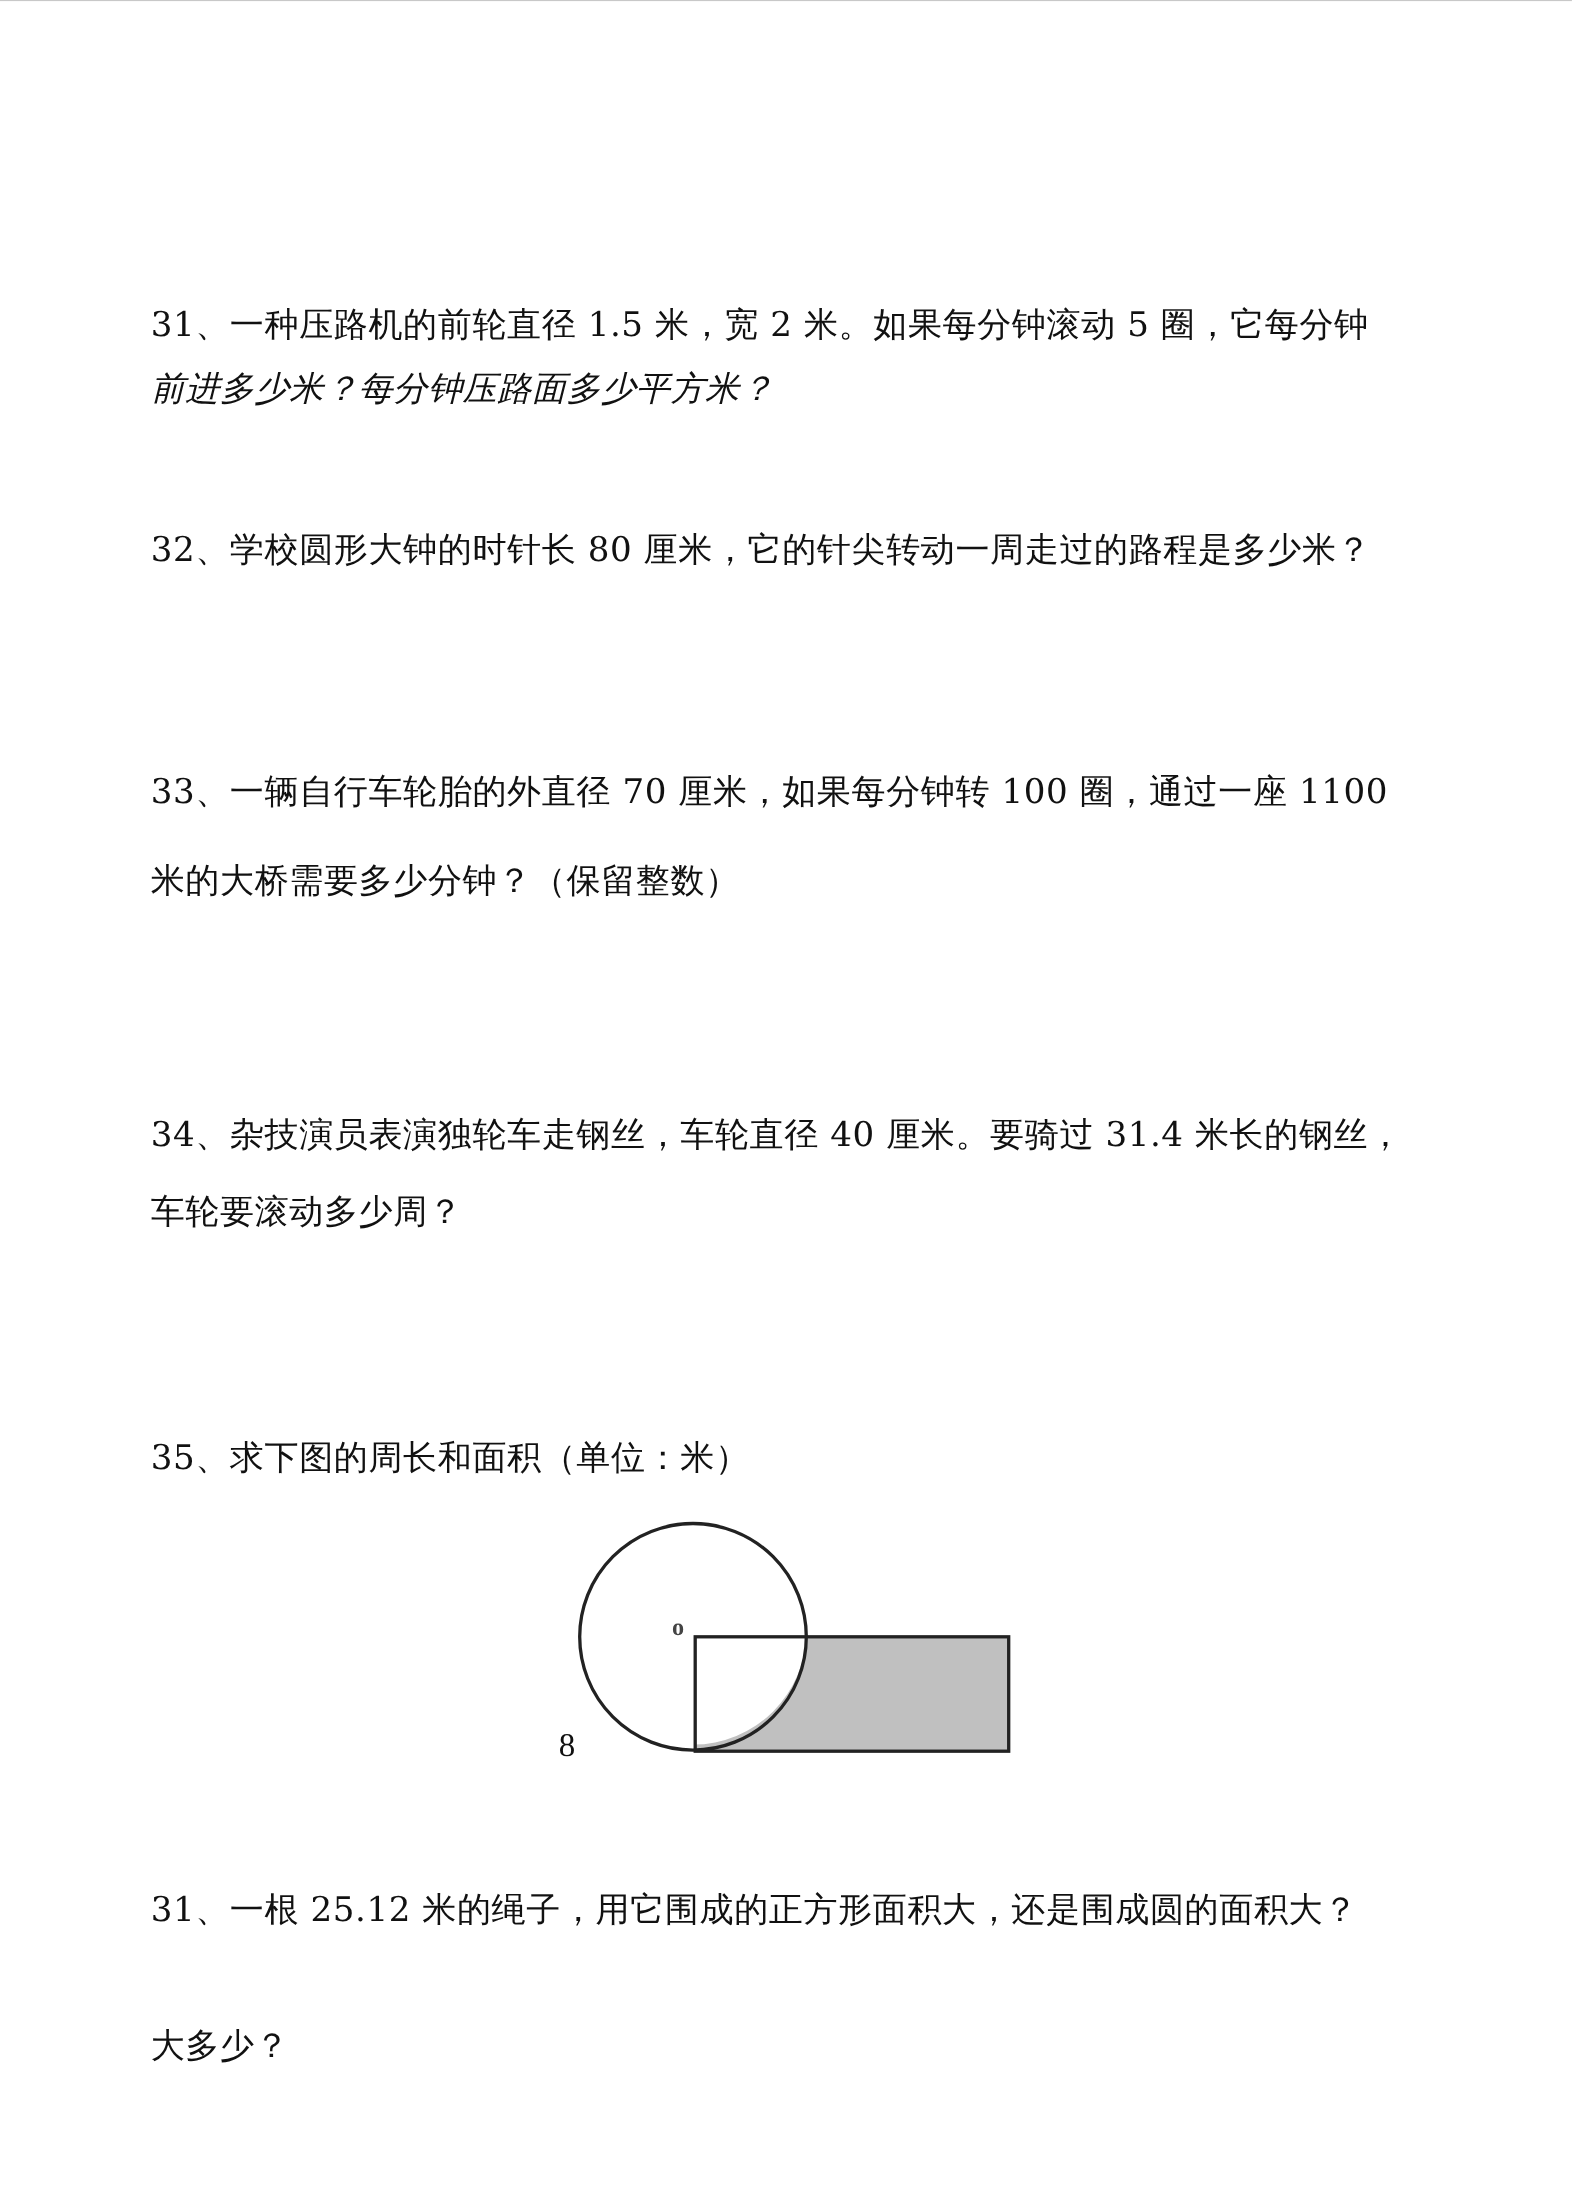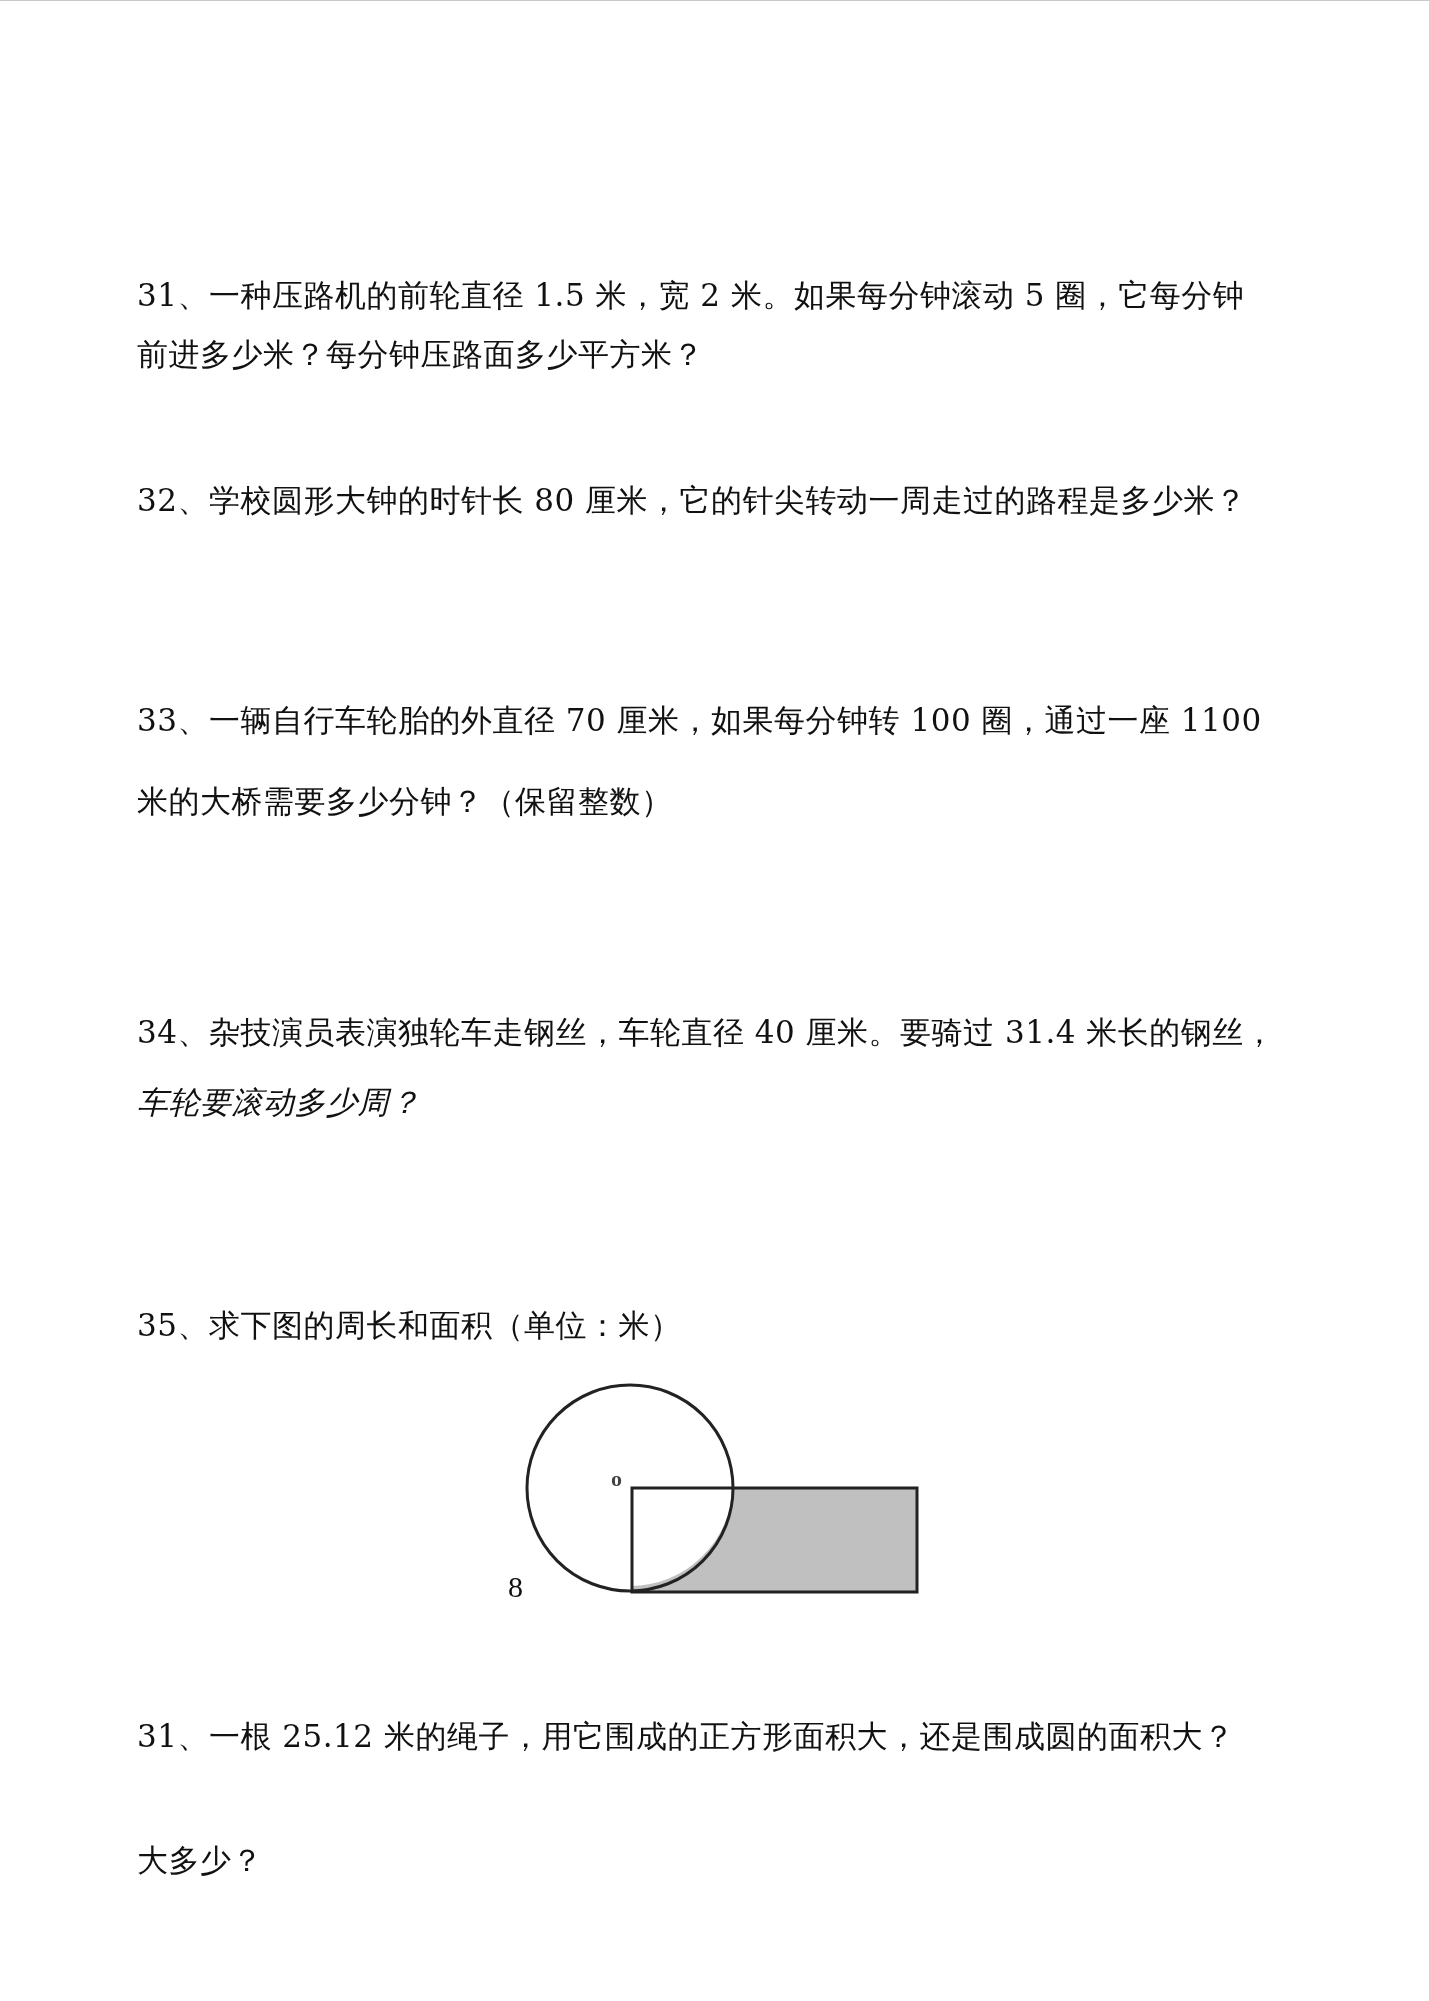--- a/index.html
+++ b/index.html
@@ -9,29 +9,29 @@
   .line { position: absolute; left: 137px; font-size: 31px; line-height: 40px; white-space: nowrap; letter-spacing: 0.5px; }
   .figure { position: absolute; left: 500px; top: 1370px; width: 450px; height: 250px; }
   .fig-label { position: absolute; font-family: "Liberation Serif", serif; color: #111; }
 </style>
 </head>
 <body>
 
 <div class="topline"></div>
 
 <div class="line" style="top:258px;margin-top:17px;">31、一种压路机的前轮直径 1.5 米，宽 2 米。如果每分钟滚动 5 圈，它每分钟</div>
-<div class="line" style="top:334px;">前进多少米？每分钟压路面多少平方米？</div>
+<div class="line" style="top:334px;font-style:italic;">前进多少米？每分钟压路面多少平方米？</div>
 
 <div class="line" style="top:480px;">32、学校圆形大钟的时针长 80 厘米，它的针尖转动一周走过的路程是多少米？</div>
 
 <div class="line" style="top:700px;">33、一辆自行车轮胎的外直径 70 厘米，如果每分钟转 100 圈，通过一座 1100</div>
 <div class="line" style="top:781px;">米的大桥需要多少分钟？（保留整数）</div>
 
 <div class="line" style="top:1012px;">34、杂技演员表演独轮车走钢丝，车轮直径 40 厘米。要骑过 31.4 米长的钢丝，</div>
-<div class="line" style="top:1082px;font-style:italic;">车轮要滚动多少周？</div>
+<div class="line" style="top:1082px;">车轮要滚动多少周？</div>
 
 <div class="line" style="top:1305px;">35、求下图的周长和面积（单位：米）</div>
 
 <div class="figure">
   <svg width="450" height="250" viewBox="0 0 450 250">
     <defs>
       <clipPath id="outsideCircle">
         <path d="M0,0 H450 V250 H0 Z M233,113 A103,103 0 1,0 27,113 A103,103 0 1,0 233,113 Z" clip-rule="evenodd"></path>
       </clipPath>
     </defs>

